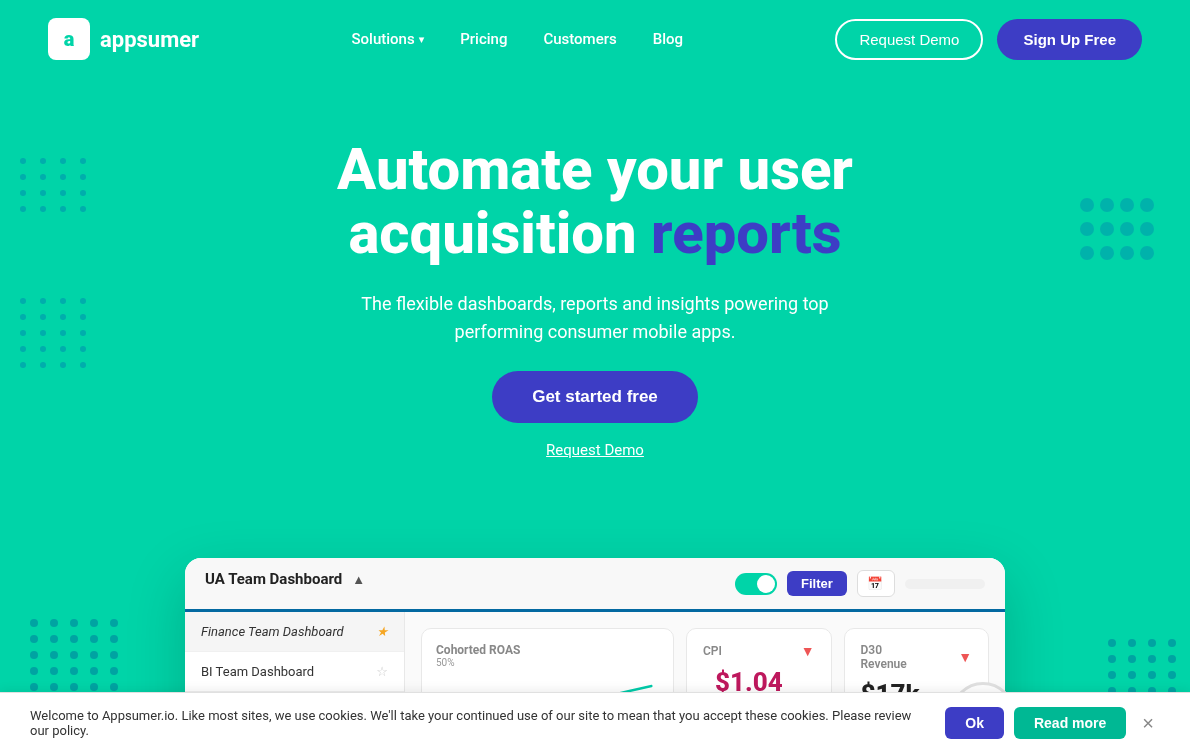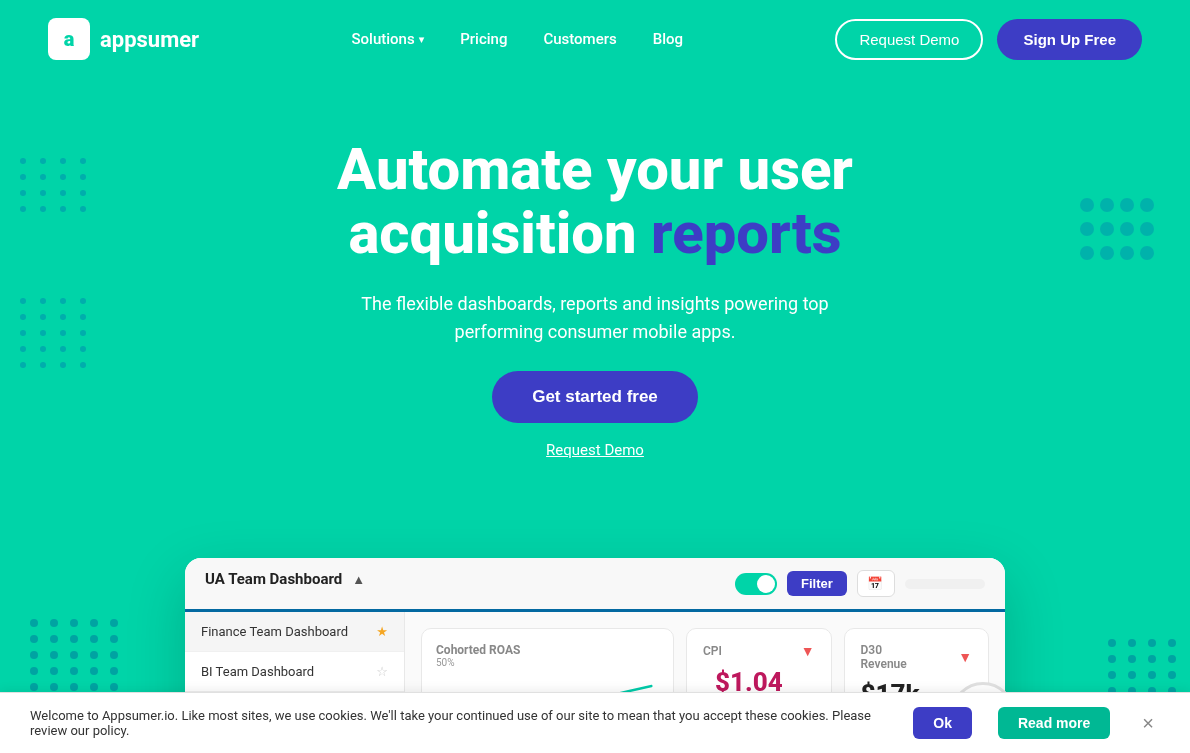--- a/index.html
+++ b/index.html
@@ -149,21 +149,21 @@
     }
     .dash-sidebar {
       width: 220px; border-right: 1px solid #e8e8e8; background: #fff;
     }
     .dash-sidebar-item {
       padding: 12px 16px;
       display: flex; align-items: center; justify-content: space-between;
       font-size: 13px; color: #333; cursor: pointer;
       border-bottom: 1px solid #f0f0f0;
     }
-    .dash-sidebar-item.active { background: #f5f5f5; }
+    .dash-sidebar-item.active { background: #f5f5f5; font-style: italic; }
     .dash-sidebar-item .star { color: #f5a623; }
     .dash-sidebar-item .star-empty { color: #ccc; }
 
     .dash-main {
       flex: 1; padding: 16px; display: flex; gap: 12px; background: #fafafa;
     }
     .metric-card {
       background: #fff; border-radius: 10px; border: 1px solid #e8e8e8;
       padding: 14px 16px; flex: 1;
     }
@@ -206,21 +206,21 @@
     .cookie-banner {
       position: fixed; bottom: 0; left: 0; right: 0;
       background: #fff;
       border-top: 1px solid #e0e0e0;
       padding: 14px 30px;
       display: flex; align-items: center; justify-content: space-between;
       z-index: 1000;
       box-shadow: 0 -2px 10px rgba(0,0,0,0.08);
     }
     .cookie-text { font-size: 13px; color: #333; flex: 1; }
-    .cookie-buttons { display: flex; align-items: center; gap: 26px; margin-left: 20px; }
+    .cookie-buttons { display: flex; align-items: center; gap: 10px; margin-left: 20px; }
     .btn-ok {
       background: #3d3dc5; color: #fff; border: none;
       padding: 8px 20px; border-radius: 6px; font-size: 14px; font-weight: 600; cursor: pointer;
     }
     .btn-read-more {
       background: #00b894; color: #fff; border: none;
       padding: 8px 20px; border-radius: 6px; font-size: 14px; font-weight: 600; cursor: pointer;
     }
     .btn-close-cookie {
       background: none; border: none; font-size: 20px; color: #888; cursor: pointer; padding: 0 6px;

